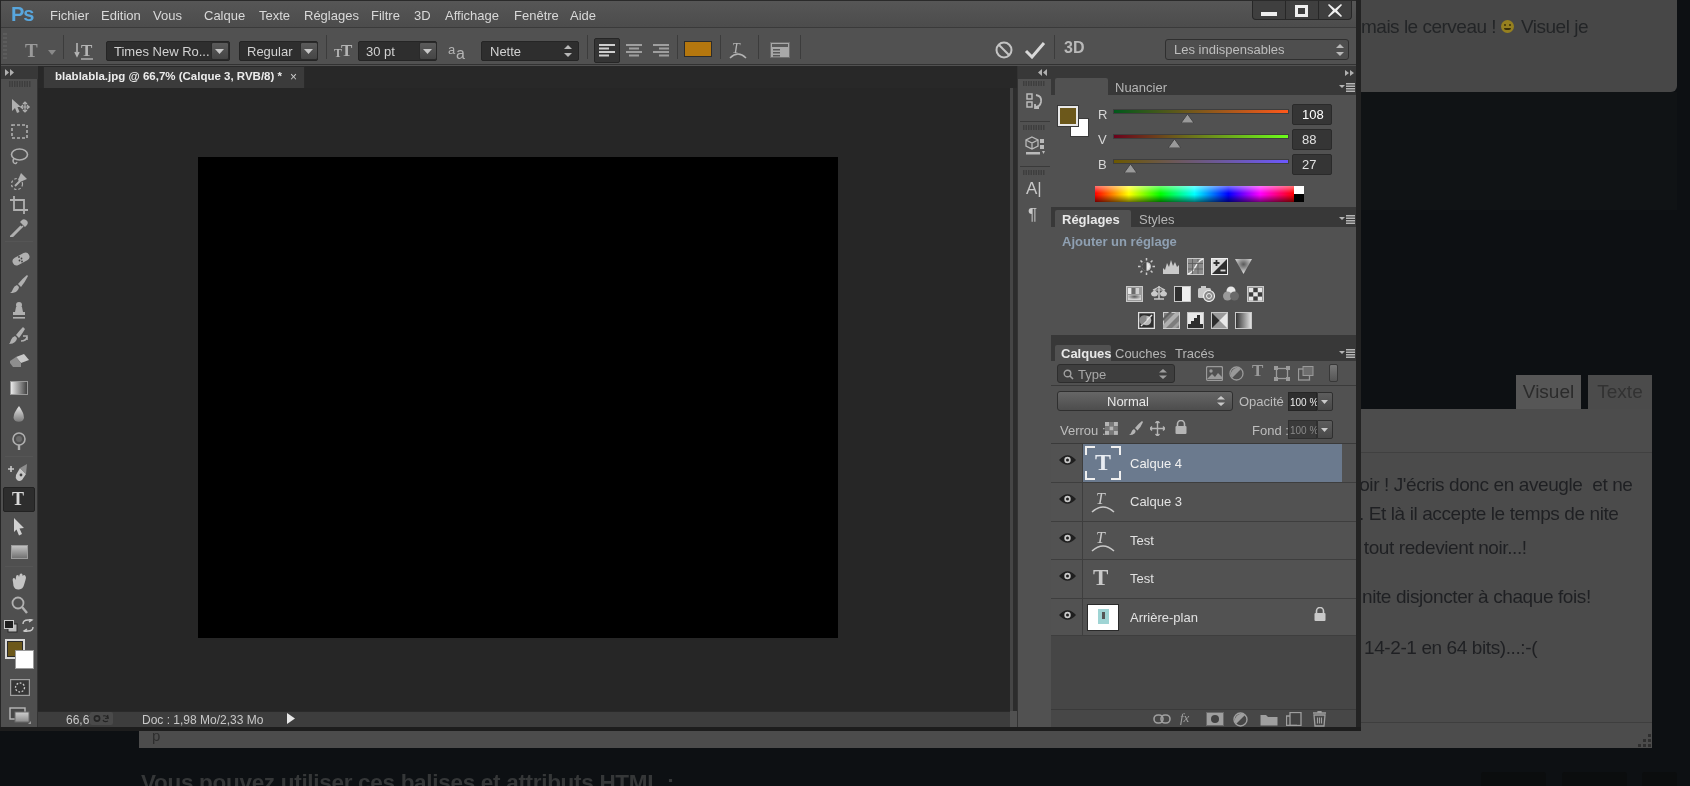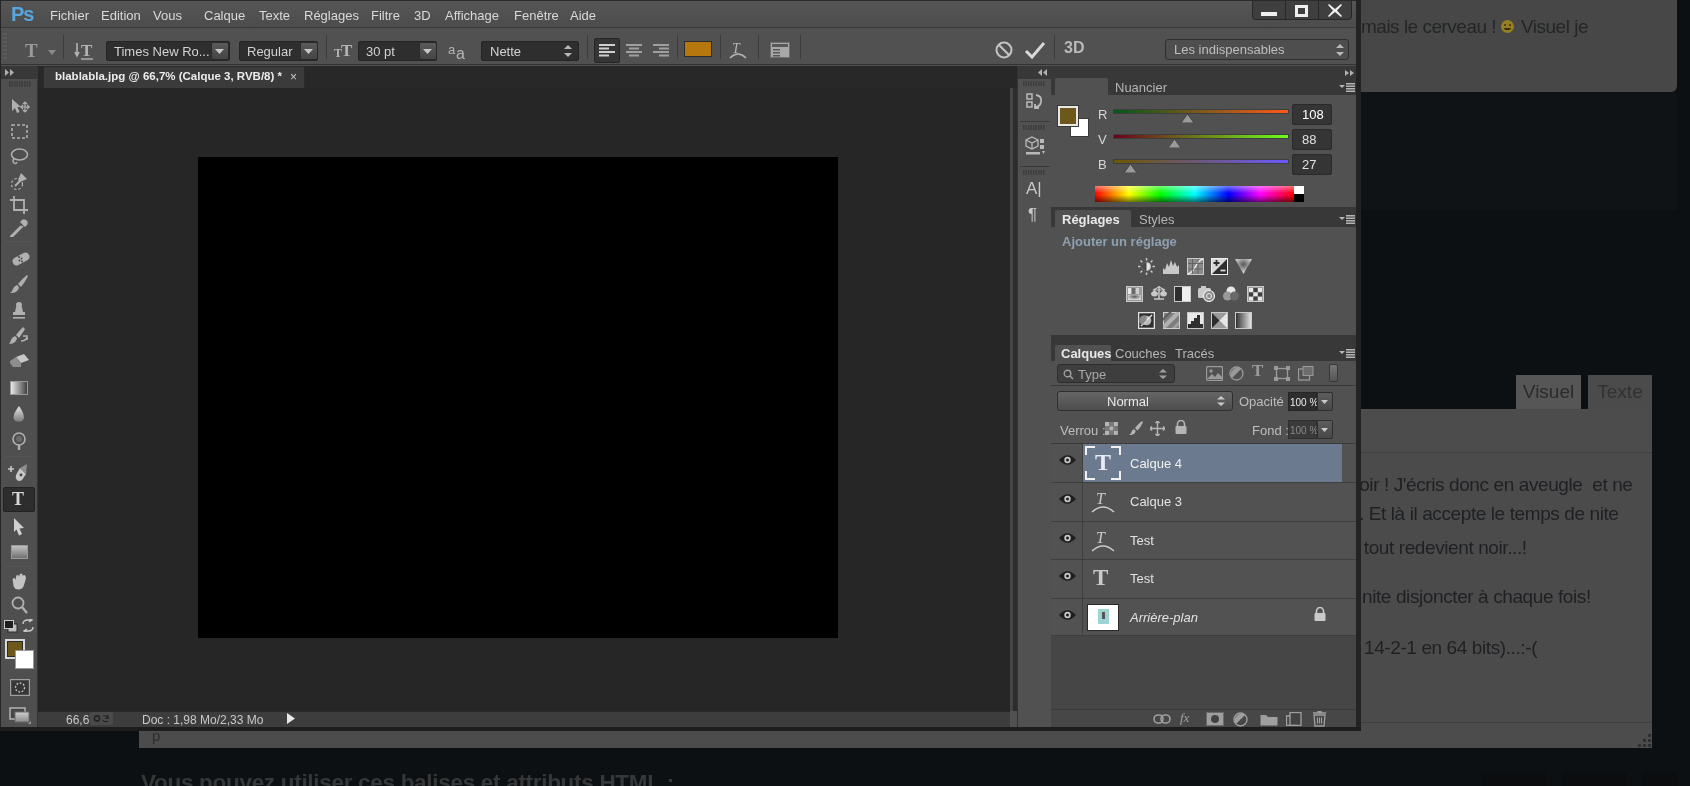--- a/index.html
+++ b/index.html
@@ -784,21 +784,21 @@
           <div class="abs" style="left:79px;top:89px;font-size:13px;color:#e2e2e2;">Test</div>
 
           <div class="abs" style="left:0;top:115px;width:305px;height:1px;background:#3e3e3e;"></div>
           <div class="abs" style="left:42px;top:121px;font-size:23px;font-weight:bold;color:#c9c9c9;font-family:'Liberation Serif',serif;">T</div>
           <div class="abs" style="left:79px;top:127px;font-size:13px;color:#e2e2e2;">Test</div>
 
           <div class="abs" style="left:0;top:154px;width:305px;height:1px;background:#3e3e3e;"></div>
           <div class="abs" style="left:36px;top:160px;width:32px;height:27px;background:#fff;border:1px solid #2a2a2a;"></div>
           <div class="abs" style="left:47px;top:165px;width:11px;height:15px;background:#9fd4d4;"></div>
           <div class="abs" style="left:51px;top:168px;width:3px;height:7px;background:#555;"></div>
-          <div class="abs" style="left:79px;top:166px;font-size:13px;font-style:italic;color:#e2e2e2;">Arrière-plan</div>
+          <div class="abs" style="left:79px;top:166px;font-size:13px;color:#e2e2e2;">Arrière-plan</div>
           <svg class="abs" style="left:263px;top:163px;" width="12" height="15">
               <path d="M2.5 6 L2.5 4 A3.5 3.5 0 0 1 9.5 4 L9.5 6" fill="none" stroke="#c9c9c9" stroke-width="1.6"></path>
               <rect x="0.5" y="6" width="11" height="8" rx="1" fill="#c9c9c9"></rect>
             </svg>
           <div class="abs" style="left:0;top:191px;width:305px;height:1px;background:#3e3e3e;"></div>
 
           <div class="abs" style="left:31px;top:0;width:1px;height:192px;background:#3e3e3e;"></div>
         </div>
 
         <svg class="abs" style="left:8px;top:93px;" width="17" height="12">

